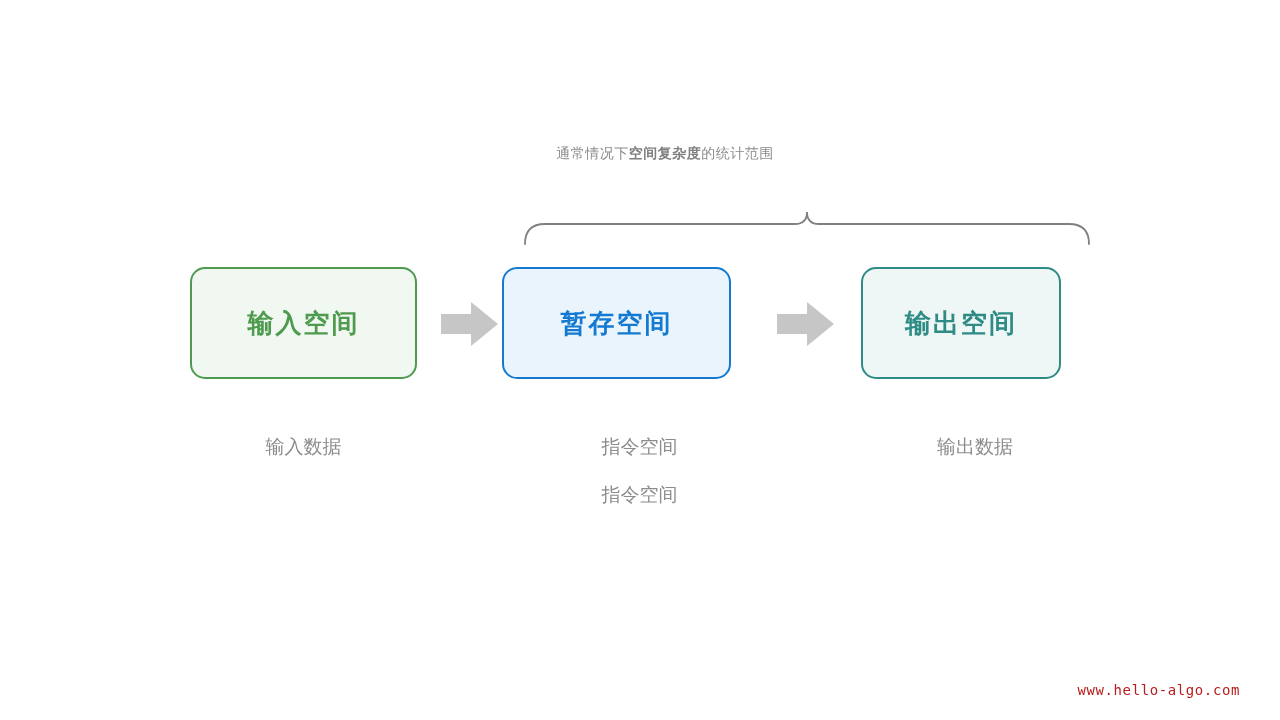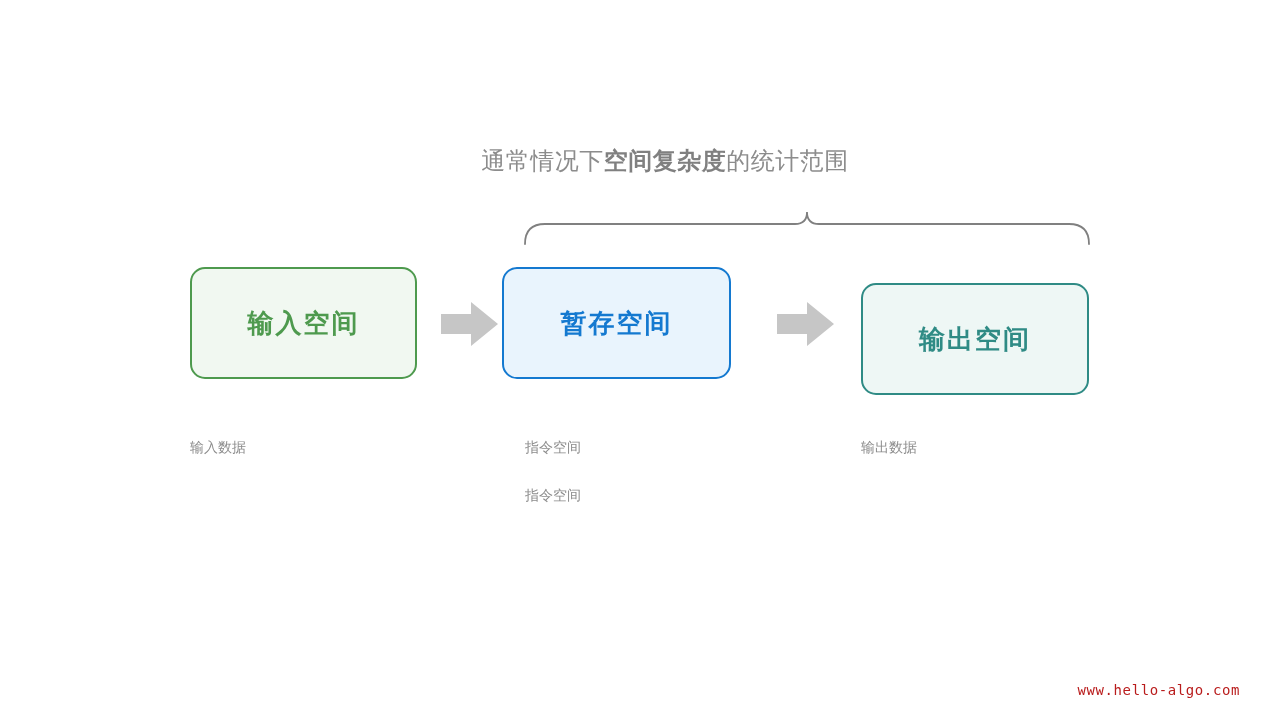--- a/index.html
+++ b/index.html
@@ -19,21 +19,21 @@
     inset: 0;
   }
 
   
   .brace-caption {
     position: absolute;
     left: 0;
     top: 145px;
     width: 1280px;
     text-align: center;
-    font-size: 24px;
+    font-size: 14px;
     color: #8c8c8c;
     letter-spacing: 0.5px;
     white-space: nowrap;
   }
   .brace-caption .em {
     font-weight: bold;
     color: #808080;
   }
   .brace-caption .caption-shift {
     display: inline-block;
@@ -76,43 +76,42 @@
   .box-buffer {
     left: 502px;
     width: 229px;
     border-color: #1479d0;
     background: #e9f4fd;
   }
   .box-buffer .box-label { color: #1479d0; }
 
   .box-output {
     left: 861px;
-    width: 228px;
+    width: 200px;
     border-color: #2f8b85;
     background: #eef7f5;
-    margin-top: 16px;
   }
   .box-output .box-label { color: #2f8b85; }
 
   
   .arrow {
     position: absolute;
     top: 300px;
     width: 58px;
     height: 48px;
   }
   .arrow-1 { left: 441px; }
   .arrow-2 { left: 777px; }
 
   
   .caption-col {
     position: absolute;
     top: 423px;
-    text-align: left;
-    font-size: 14px;
+    text-align: center;
+    font-size: 19px;
     color: #8c8c8c;
   }
   .caption-col .cap-line {
     line-height: 48px;
     white-space: nowrap;
   }
   .cap-input  { left: 190px; width: 227px; }
   .cap-buffer { left: 525px; width: 229px; }
   .cap-output { left: 861px; width: 228px; }
 

